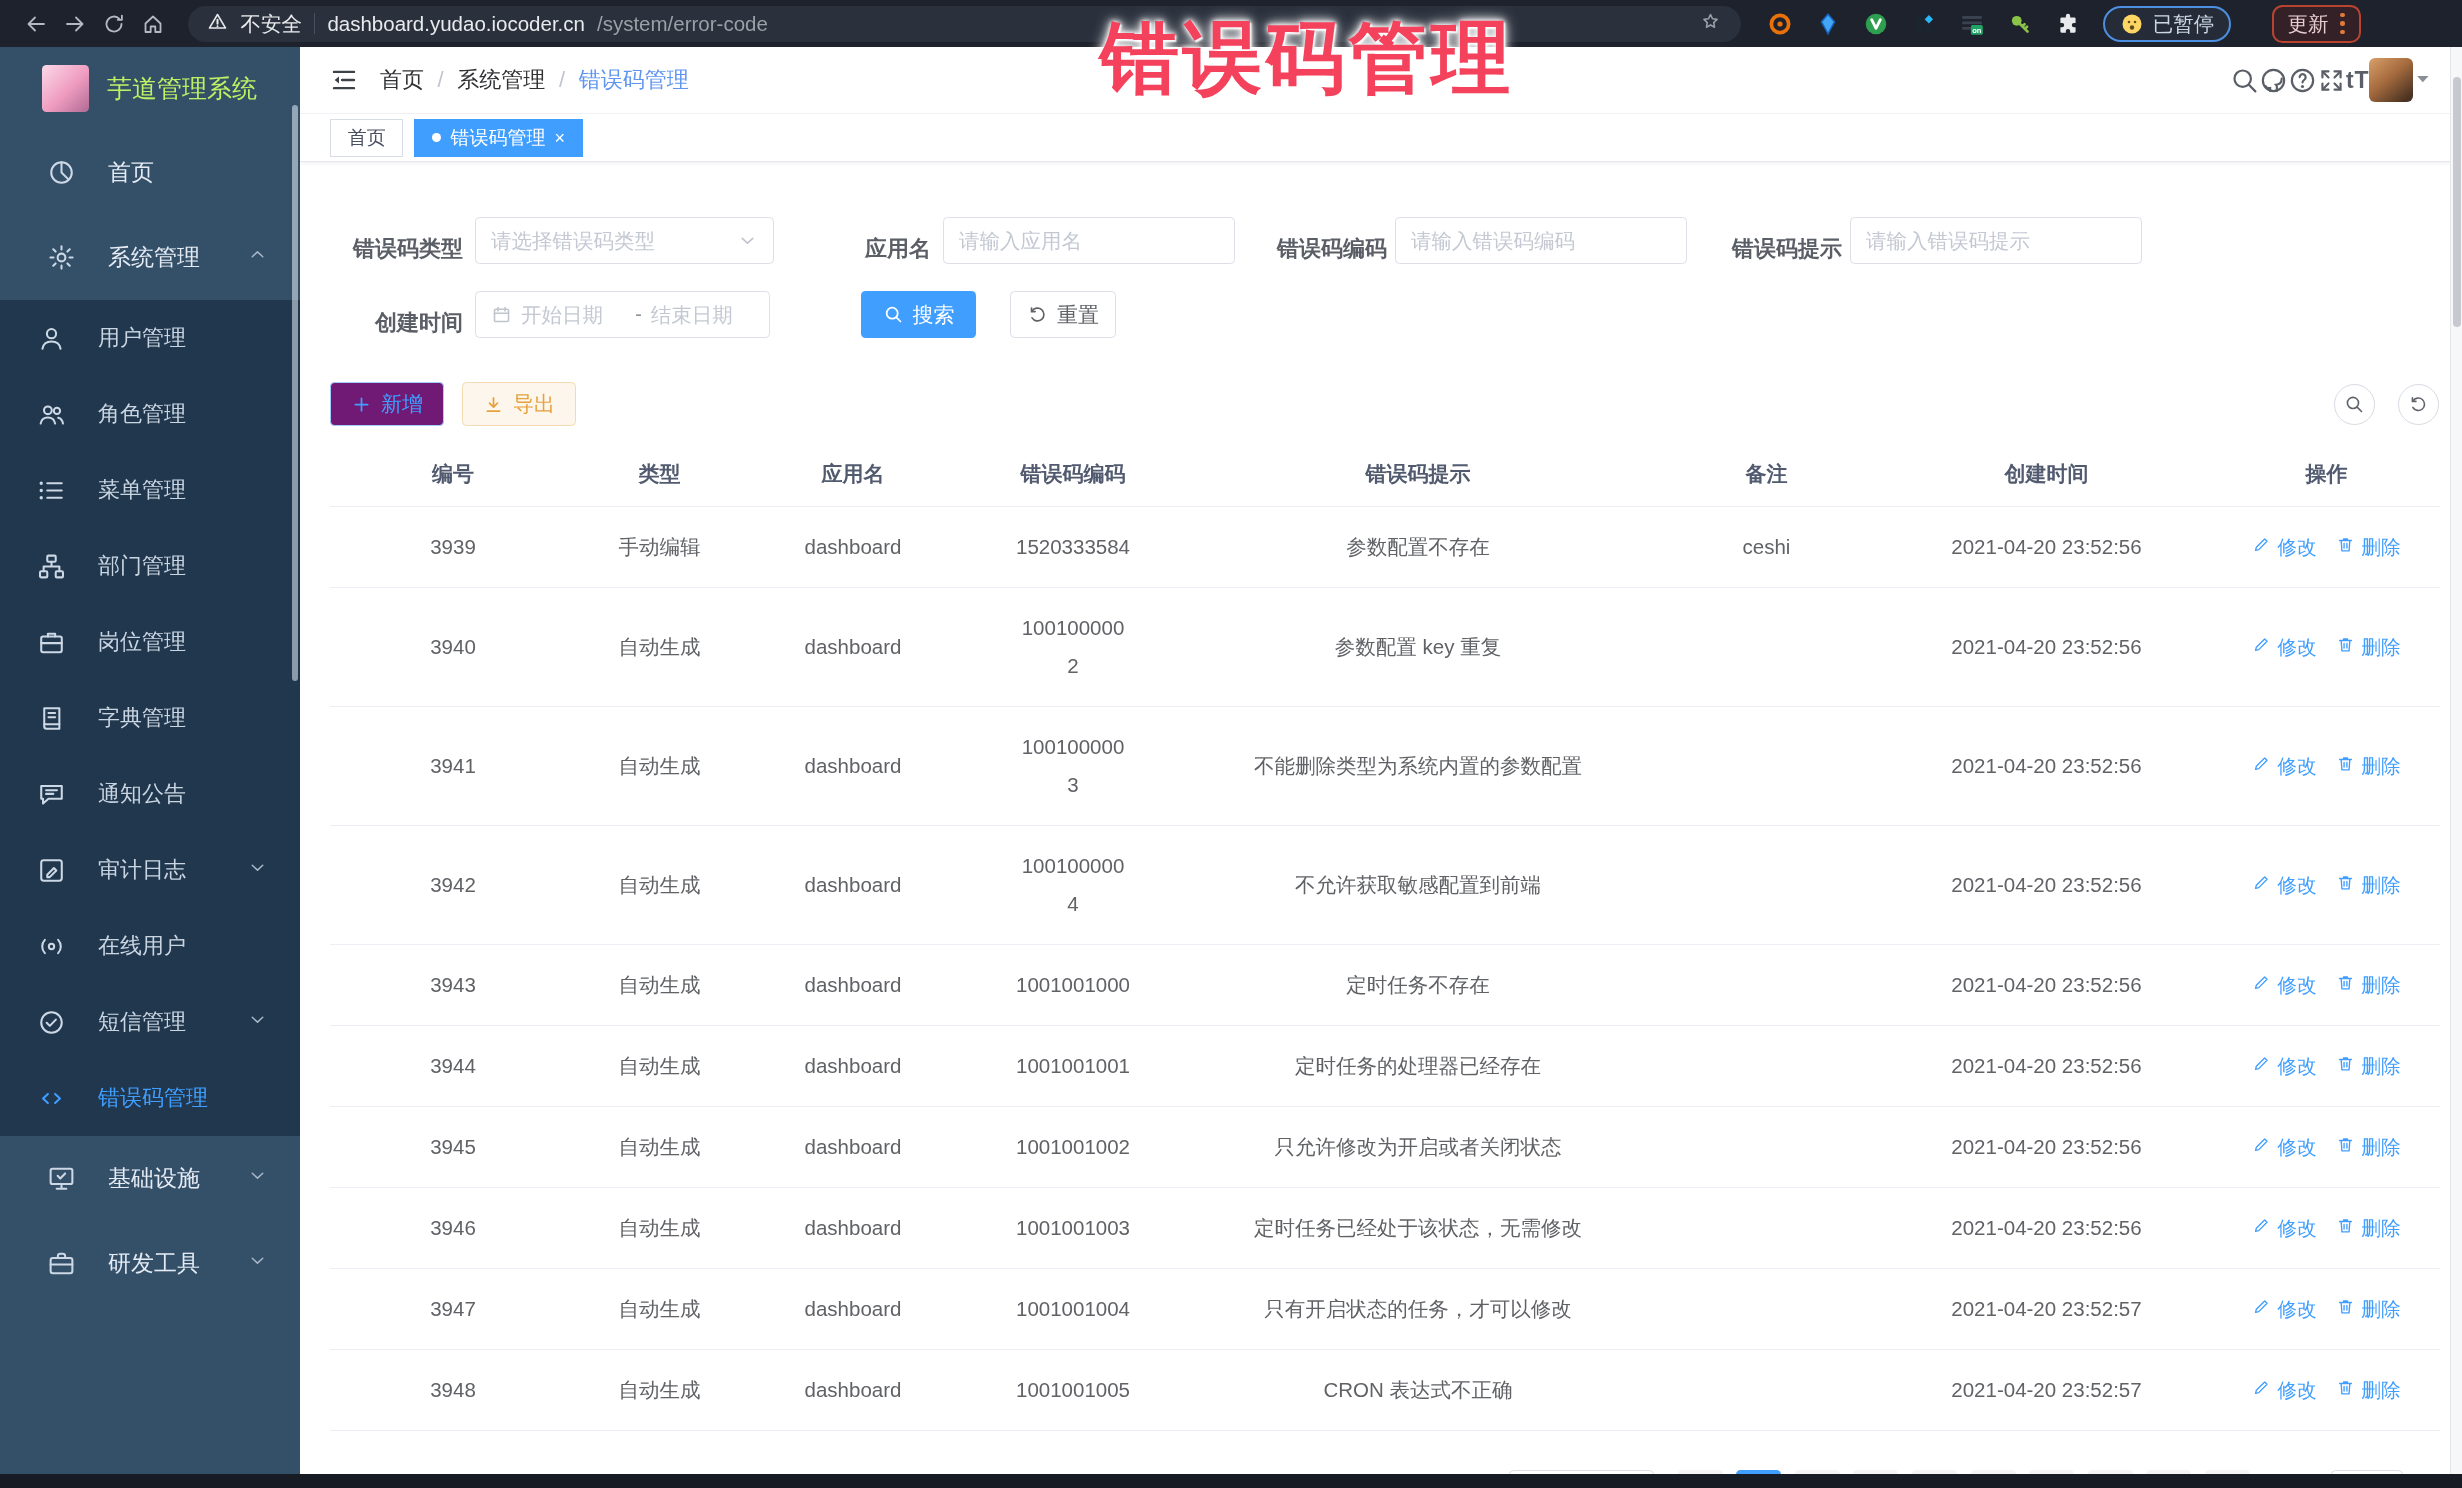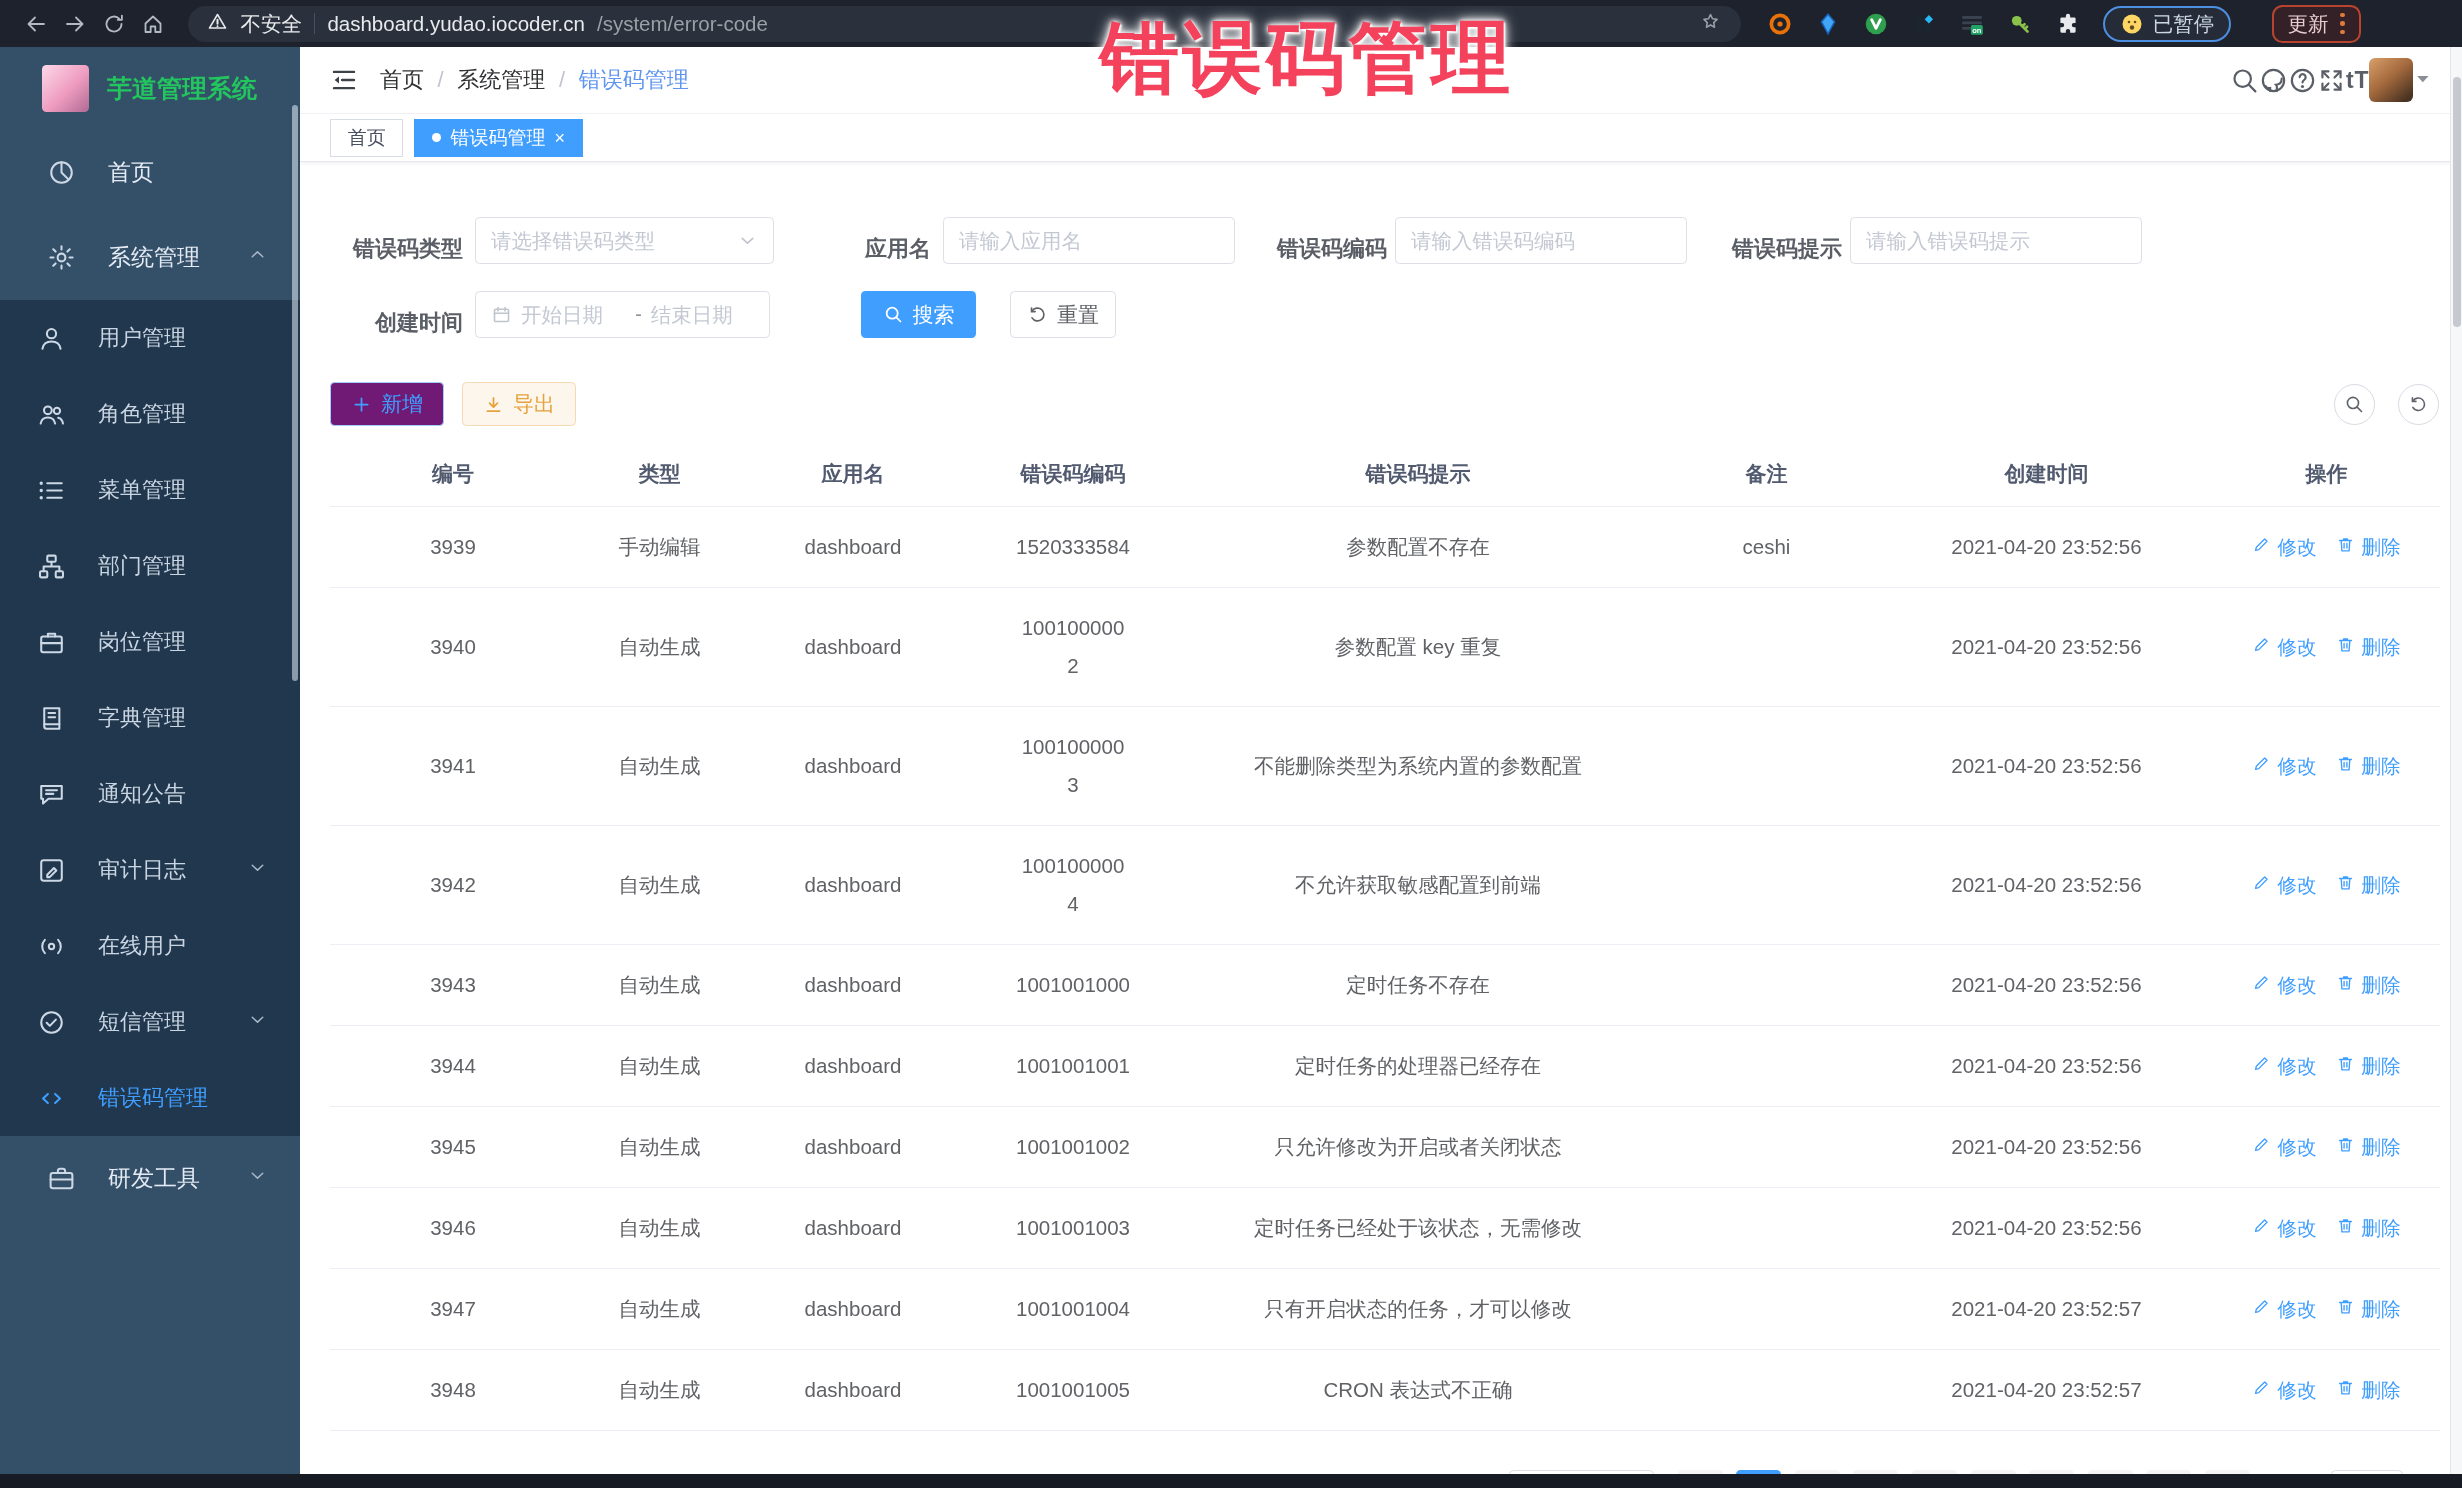--- a/index.html
+++ b/index.html
@@ -24,21 +24,21 @@
   .pill-paused .emoji svg{width:24px;height:24px;display:block}
   .pill-update{height:38px;border:2.3px solid #b8432f;border-radius:10.6px;background:#342128;color:#e7cdd0;display:flex;align-items:center;gap:12px;padding:0 13.6px;font-size:20.5px;margin-left:19.7px;flex:none}
   .vdots{display:flex;flex-direction:column;gap:3.8px}
   .vdots i{width:4.5px;height:4.5px;border-radius:50%;background:#e07b39}
 
   
   .app{display:flex;height:1427px}
   .sidebar{width:300px;background:#344f68;flex:none;position:relative;color:#dbe4ee}
   .logo{height:83px;display:flex;align-items:center;padding-left:42px;gap:18px}
   .logo-img{width:47px;height:47px;border-radius:4.5px;background:linear-gradient(135deg,#fbd9e8,#ef9cc0 55%,#b06a93);flex:none}
-  .logo-title{font-size:25px;font-weight:700;color:#22c55e;white-space:nowrap}
+  .logo-title{font-size:25px;font-weight:400;color:#bef264;white-space:nowrap}
   .side-item{height:85px;display:flex;align-items:center;padding:0 32px 0 44px;font-size:23px;color:#e4ebf4;cursor:pointer;white-space:nowrap}
   .side-item .ic{width:35px;display:flex;justify-content:center;margin-right:29px;color:#ccd8e5;flex:none}
   .side-item .ic svg{width:29px;height:29px}
   .side-item .chev{margin-left:auto;color:#a9b8c8}
   .side-item .chev svg{width:21px;height:21px}
   .submenu{background:#20374e}
   .submenu .side-item{height:76px;padding-left:34px;color:#c9d5e2;font-size:22px}
   .side-item.active,.side-item.active .ic{color:#409eff}
   .side-scroll{position:absolute;top:58px;right:2.3px;width:5.3px;height:576px;border-radius:3px;background:rgba(230,238,246,.55)}
 
@@ -357,20 +357,32 @@
                 <svg viewBox="0 0 24 24" fill="none" stroke="currentColor" stroke-width="1.7" stroke-linecap="round" stroke-linejoin="round">
                   <path d="M9 8.2L5 12l4 3.8M15 8.2L19 12l-4 3.8"></path>
                 </svg>
               </span>
               <span class="side-label">错误码管理</span>
             </div>
           </div>
           <div class="side-item">
             <span class="ic">
               <svg viewBox="0 0 24 24" fill="none" stroke="currentColor" stroke-width="1.7" stroke-linecap="round" stroke-linejoin="round">
+                <rect x="3" y="4" width="18" height="12.5" rx="1.5"></rect>
+                <path d="M12 16.5v4M8 20.5h8M8.8 9.8l2.2 2.2 4-4.2"></path>
+              </svg>
+            </span>
+            <span class="side-label">基础设施</span>
+            <span class="chev"><svg viewBox="0 0 24 24" fill="none" stroke="currentColor" stroke-width="1.7" stroke-linecap="round" stroke-linejoin="round">
+                <path d="M6 9.5l6 5.5 6-5.5"></path>
+              </svg></span>
+          </div>
+          <div class="side-item">
+            <span class="ic">
+              <svg viewBox="0 0 24 24" fill="none" stroke="currentColor" stroke-width="1.7" stroke-linecap="round" stroke-linejoin="round">
                 <rect x="3" y="7.5" width="18" height="12.5" rx="1.8"></rect>
                 <path d="M9 7.5V6a2 2 0 012-2h2a2 2 0 012 2v1.5M3 12.8h18"></path>
               </svg>
             </span>
             <span class="side-label">研发工具</span>
             <span class="chev"><svg viewBox="0 0 24 24" fill="none" stroke="currentColor" stroke-width="1.7" stroke-linecap="round" stroke-linejoin="round">
                 <path d="M6 9.5l6 5.5 6-5.5"></path>
               </svg></span>
           </div>
         </nav>

